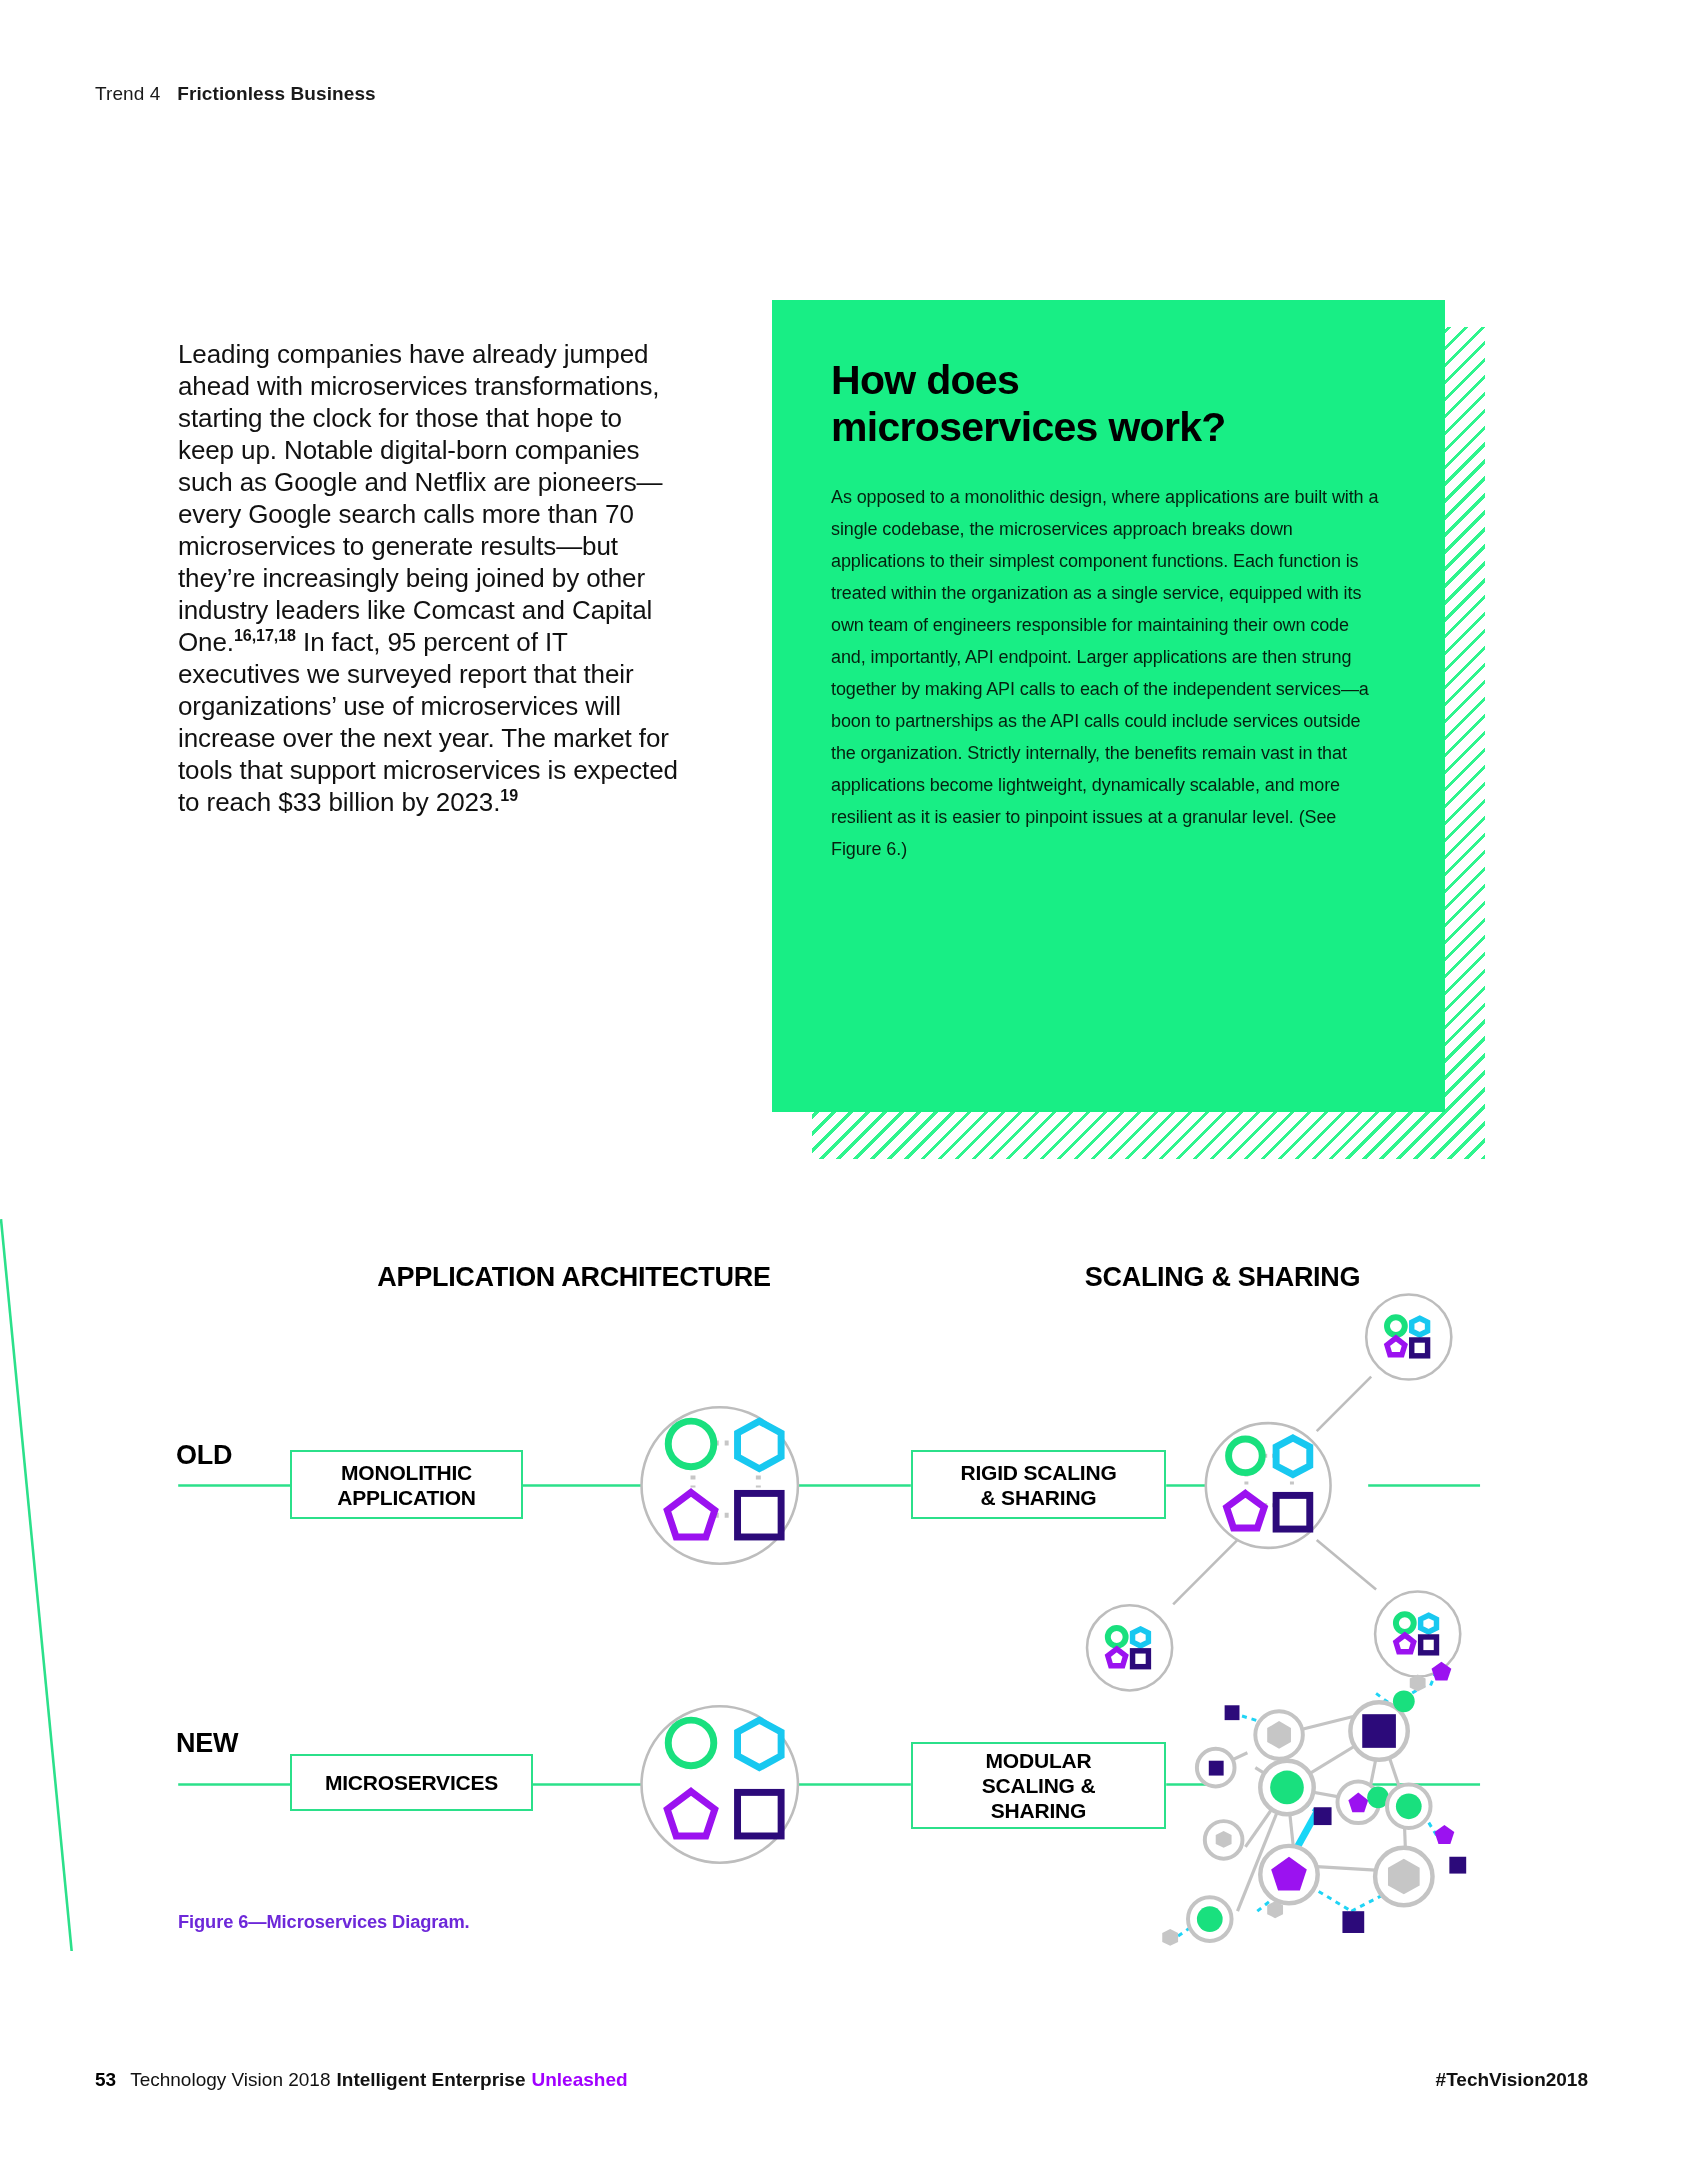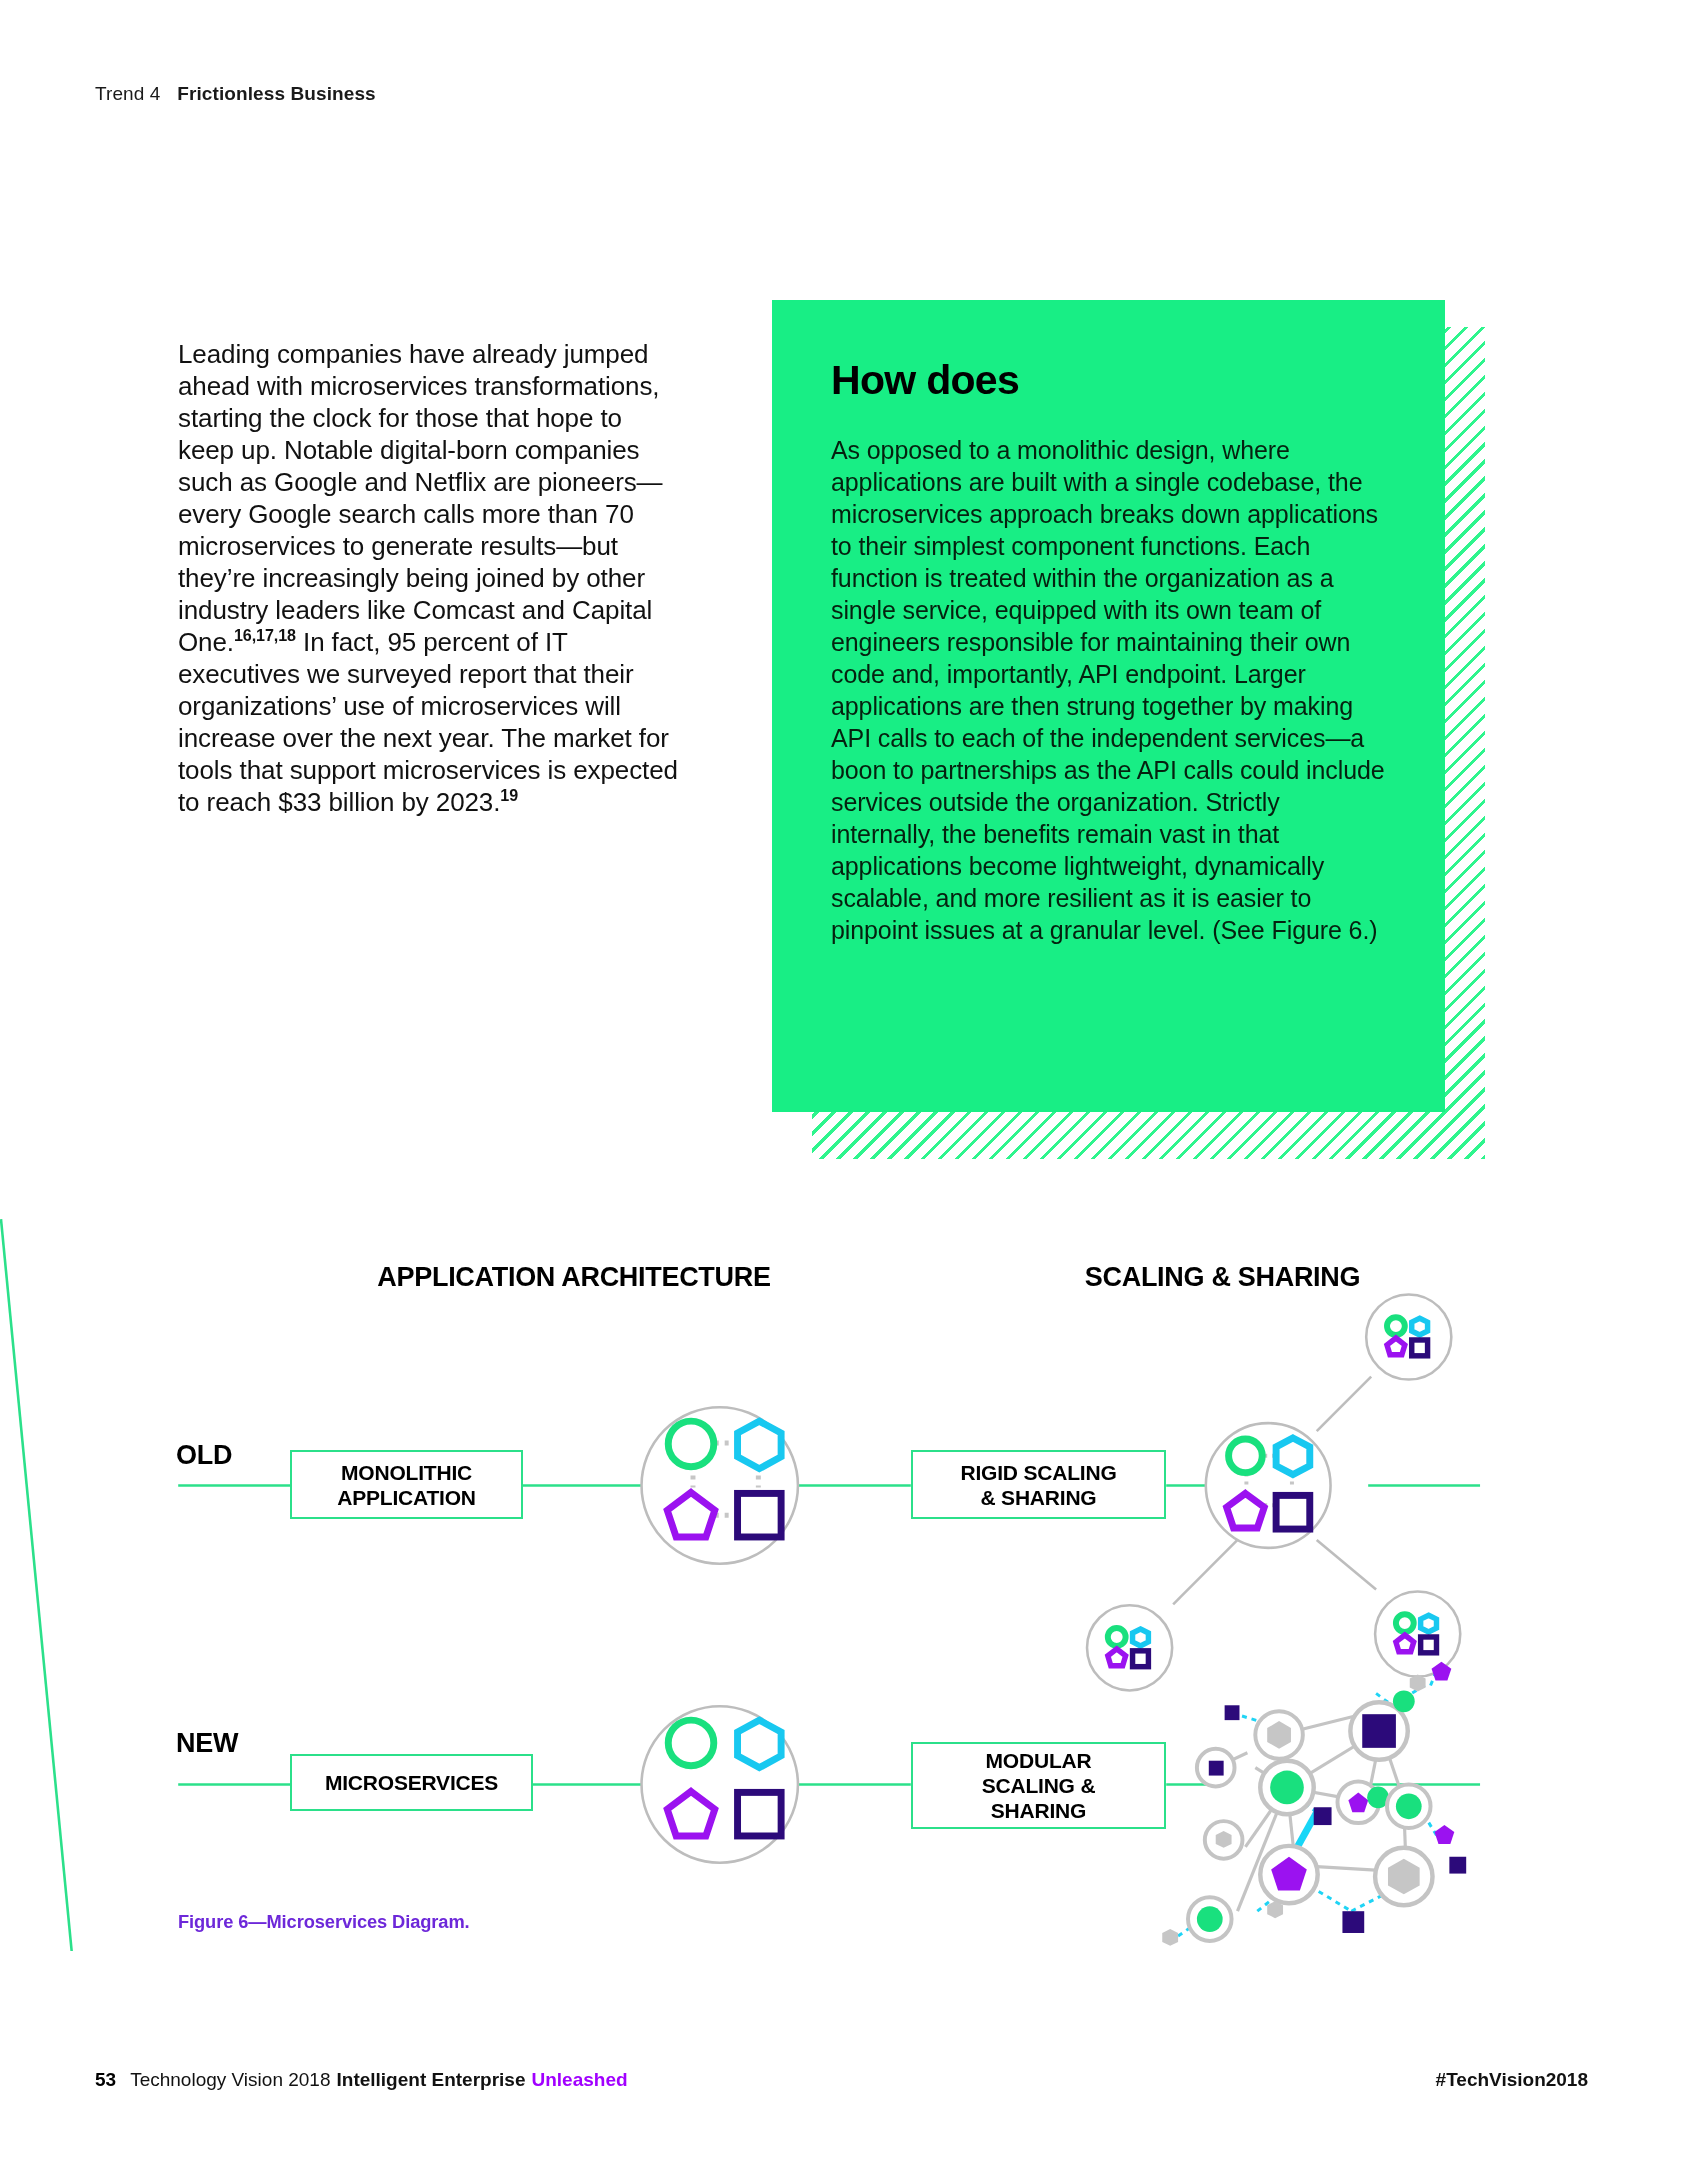--- a/index.html
+++ b/index.html
@@ -67,21 +67,21 @@
   }
   .callout h2 {
     margin:0 0 30px 0;
     font-size:41px;
     line-height:47px;
     font-weight:700;
     letter-spacing:-0.7px;
     color:#000;
   }
   .callout .body {
-    font-size:25px;
+    font-size:18px;
     line-height:32px;
     letter-spacing:-0.1px;
     color:#05210f;
     font-weight:400;
   }
 
   
   .fig {
     position:absolute;
     left:0; top:1218px;
@@ -162,20 +162,21 @@
 </div>
 
 <div class="left-col">
   <p><span>Leading companies have already jumped ahead with microservices transformations, starting the clock for those that hope to keep up. Notable digital-born companies such as Google and Netflix are pioneers—every Google search calls more than 70 microservices to generate results—but they’re increasingly being joined by other industry leaders like Comcast and Capital One.</span><sup>16,17,18</sup><span> In fact, 95 percent of IT executives we surveyed report that their organizations’ use of microservices will increase over the next year. The market for tools that support microservices is expected to reach $33 billion by 2023.</span><sup>19</sup></p>
 </div>
 
 <div class="callout-hatch"></div>
 <div class="callout">
   <h2>
     <span>How does</span><br>
+    <span>microservices work?</span>
   </h2>
   <div class="body">As opposed to a monolithic design, where applications are built with a single codebase, the microservices approach breaks down applications to their simplest component functions. Each function is treated within the organization as a single service, equipped with its own team of engineers responsible for maintaining their own code and, importantly, API endpoint. Larger applications are then strung together by making API calls to each of the independent services—a boon to partnerships as the API calls could include services outside the organization. Strictly internally, the benefits remain vast in that applications become lightweight, dynamically scalable, and more resilient as it is easier to pinpoint issues at a granular level. (See Figure 6.)</div>
 </div>
 
 <div class="col-head a">APPLICATION ARCHITECTURE</div>
 <div class="col-head b">SCALING &amp; SHARING</div>
 
 <div class="row-label old">OLD</div>
 <div class="row-label new">NEW</div>
 

